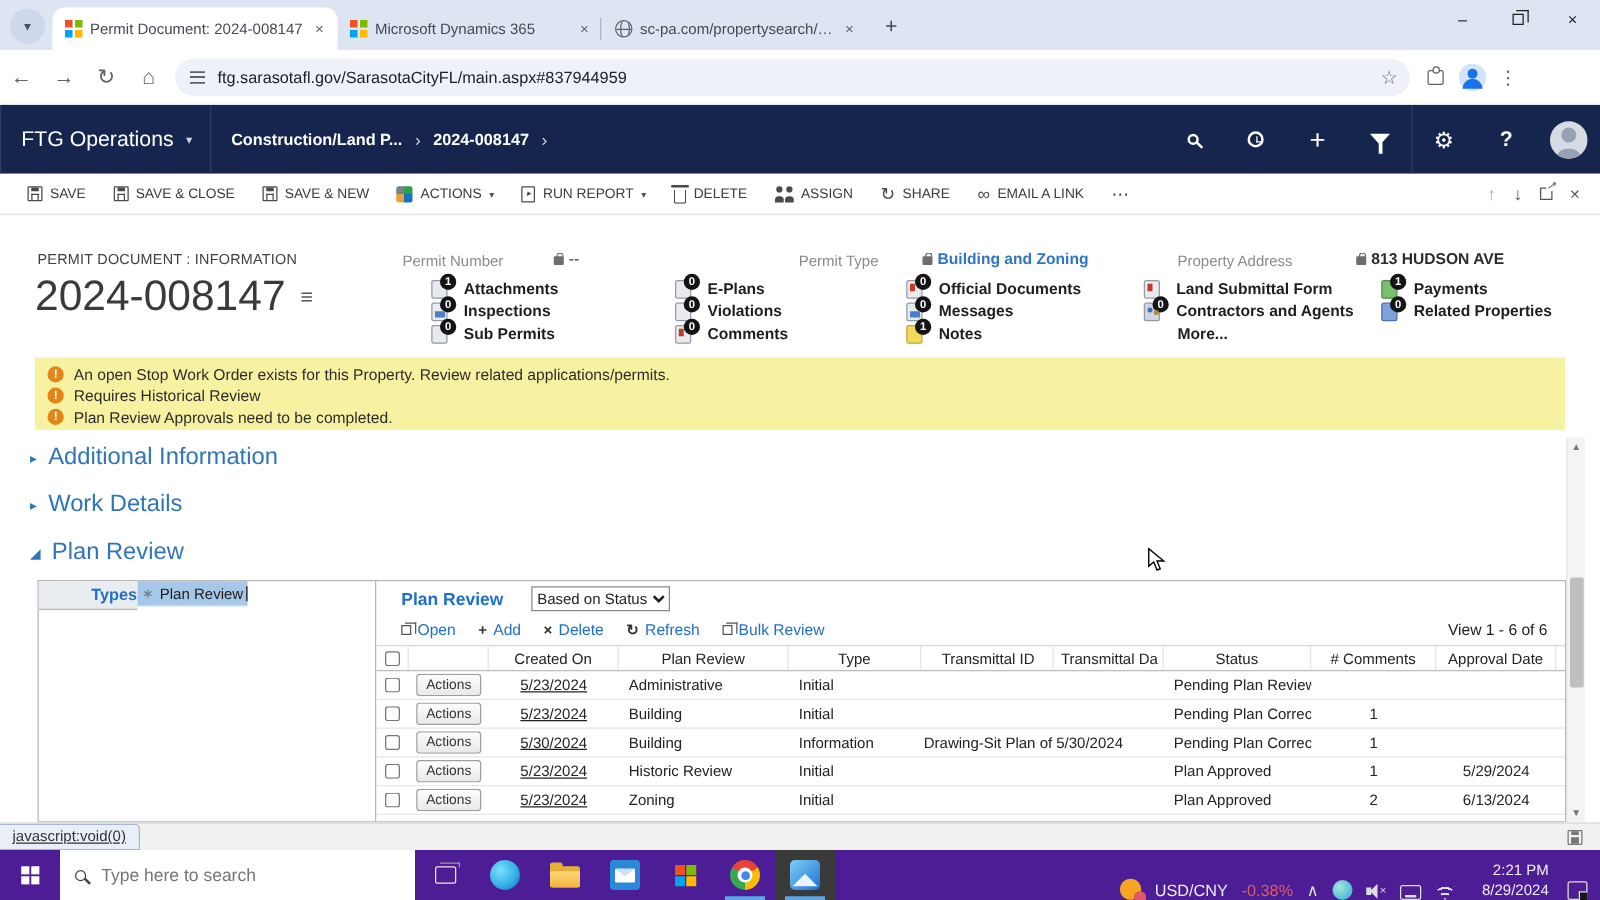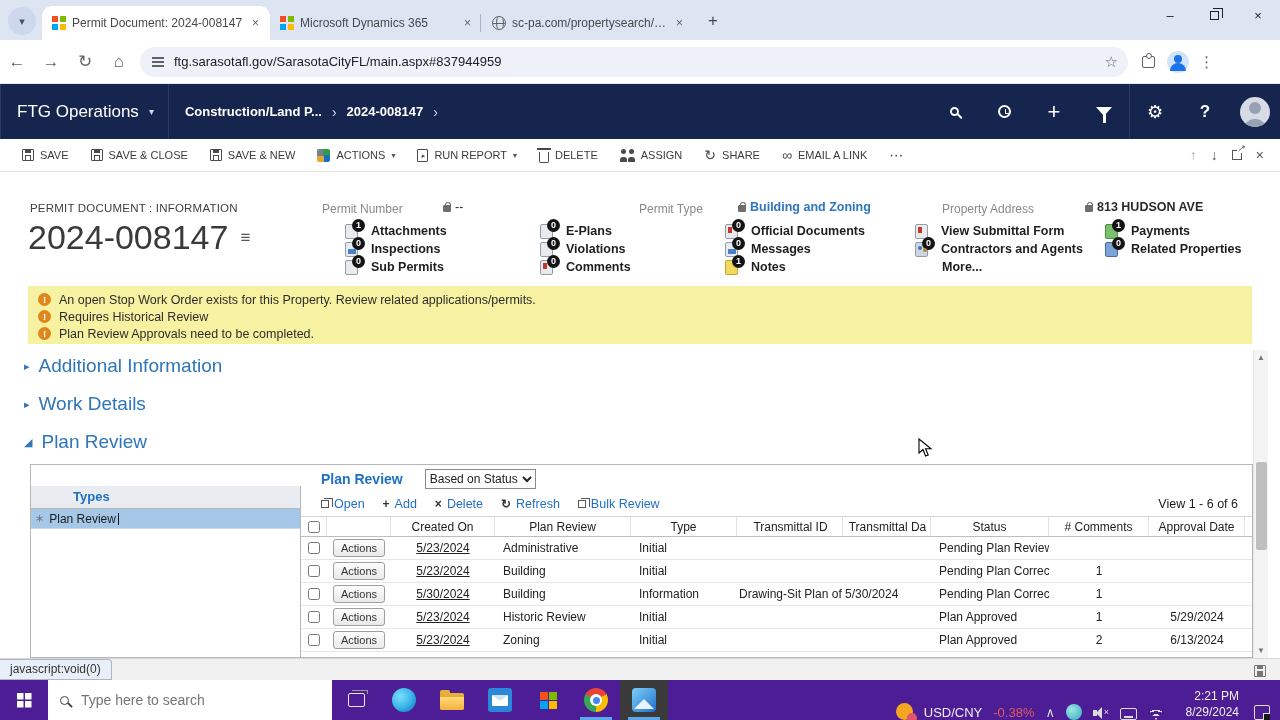--- a/index.html
+++ b/index.html
@@ -119,21 +119,21 @@
 
   .banner { position:absolute; top:114px; left:28px; width:1224px; height:58px; background:#f7f2a2; padding:5px 0 0 10px; }
   .wline { display:flex; align-items:center; gap:8px; height:17px; font-size:12.5px; color:#2d2d2d; }
   .warn-ic { flex:0 0 13px; width:13px; height:13px; border-radius:50%; background:#e2861c; color:#fff; font-size:9.5px; font-weight:bold; line-height:13px; text-align:center; }
 
   .acc-item { position:absolute; left:24px; display:flex; align-items:center; gap:9px; color:#2e75b9; font-size:19px; height:28px; }
   .acc-marker { font-size:11px; margin-top:1px; }
 
   
   .pr-panel { position:absolute; top:292px; left:30px; width:1223px; bottom:0; border:1px solid #b7b7b7; display:flex; background:#fff; }
-  .types { width:270px; border-right:1px solid #b7b7b7; display:flex; flex-direction:column;margin-top:21px; }
+  .types { width:270px; border-right:1px solid #b7b7b7; display:flex; flex-direction:row; }
   .types-head { height:23px; background:#e9edf2; border-bottom:1px solid #b7b7b7; color:#1f6fc5; font-weight:bold; font-size:13px; padding-left:42px; line-height:22px; }
   .types-item { height:20px; background:#a6c8e8; display:flex; align-items:center; padding-left:4px; font-size:12px; color:#1c1c1c; border-bottom:1px solid #cadbee; }
   .t-ico { color:#6e7a88; font-size:11px; margin-right:5px; }
   .caret-bar { width:1px; height:12px; background:#111; margin-left:2px; }
 
   .pr-grid { flex:1; display:flex; flex-direction:column; overflow:hidden; }
   .pr-titlerow { height:27px; display:flex; align-items:center; padding-left:20px; gap:22px; }
   .pr-title { color:#1f6fc5; font-weight:bold; font-size:14px; }
   .pr-select { height:20px; font-size:12px; font-family:"Liberation Sans",sans-serif; color:#222; border:1px solid #8a8a8a; background:#fff; }
   .pr-links { height:24px; display:flex; align-items:center; padding-left:20px; gap:18px; font-size:12.5px; color:#1f6fc5; }
@@ -163,21 +163,21 @@
   input[type=checkbox] { width:12px; height:12px; }
 
   
   .vscroll { position:absolute; top:178px; right:12px; width:15px; bottom:0; background:#f4f4f4; border-left:1px solid #e4e4e4; }
   .vs-arrow { position:absolute; left:0; right:0; height:15px; color:#777; font-size:8px; text-align:center; line-height:15px; }
   .vs-arrow.up { top:0; } .vs-arrow.down { bottom:0; }
   .vs-thumb { position:absolute; top:112px; left:2px; width:11px; height:88px; background:#bfbfbf; border-radius:2px; }
 
   
   .statusrow { position:absolute; top:658px; left:0; right:0; height:22px; background:#f1f1f1; border-top:1px solid #d8d8d8; }
-  .hintbox { position:absolute; left:0; top:0; height:21px; background:#e9eff9; border:1px solid #a9b7c9; border-left:none; border-radius:0 4px 0 0; padding:0 10px; font-size:12px; color:#333; line-height:19px; }
+  .hintbox { position:absolute; left:0; top:0; height:21px; background:#e9eff9; border:1px solid #a9b7c9; border-left:none; border-radius:0 4px 0 0; padding:0 10px; font-size:12px; color:#333; line-height:19px;text-decoration:underline; }
   .autosave { position:absolute; right:14px; top:4px; }
   .ic-floppy.grey, .ic-floppy.grey::before { border-color:#777; }
   .ic-floppy.grey::before, .ic-floppy.grey::after { background:#777; border-color:#777; }
 
   
   .taskbar { position:absolute; top:680px; left:0; right:0; height:40px; background:#4c1d95; display:flex; align-items:stretch; color:#fff; }
   .tb-start { width:48px; display:flex; align-items:center; justify-content:center; }
   .win4 { width:15px; height:15px;
     background: linear-gradient(#fff,#fff) 0 0/6.5px 6.5px no-repeat, linear-gradient(#fff,#fff) 8.5px 0/6.5px 6.5px no-repeat,
                 linear-gradient(#fff,#fff) 0 8.5px/6.5px 6.5px no-repeat, linear-gradient(#fff,#fff) 8.5px 8.5px/6.5px 6.5px no-repeat; }
@@ -443,21 +443,21 @@
             <span class="bico v-note">
               <span class="bcnt">1</span>
             </span>
             <span class="blabel">Notes</span>
           </div>
       </div>
 
       <div class="bgroup" style="left:915px; top:52px;">
         <div class="bitem">
             <span class="bico v-red"></span>
-            <span class="blabel">View Submittal Form</span>
+            <span class="blabel">Land Submittal Form</span>
           </div>
         <div class="bitem">
             <span class="bico v-people">
               <span class="bcnt">0</span>
             </span>
             <span class="blabel">Contractors and Agents</span>
           </div>
         <div class="bitem">
             <span class="blabel noicon">More...</span>
           </div>

